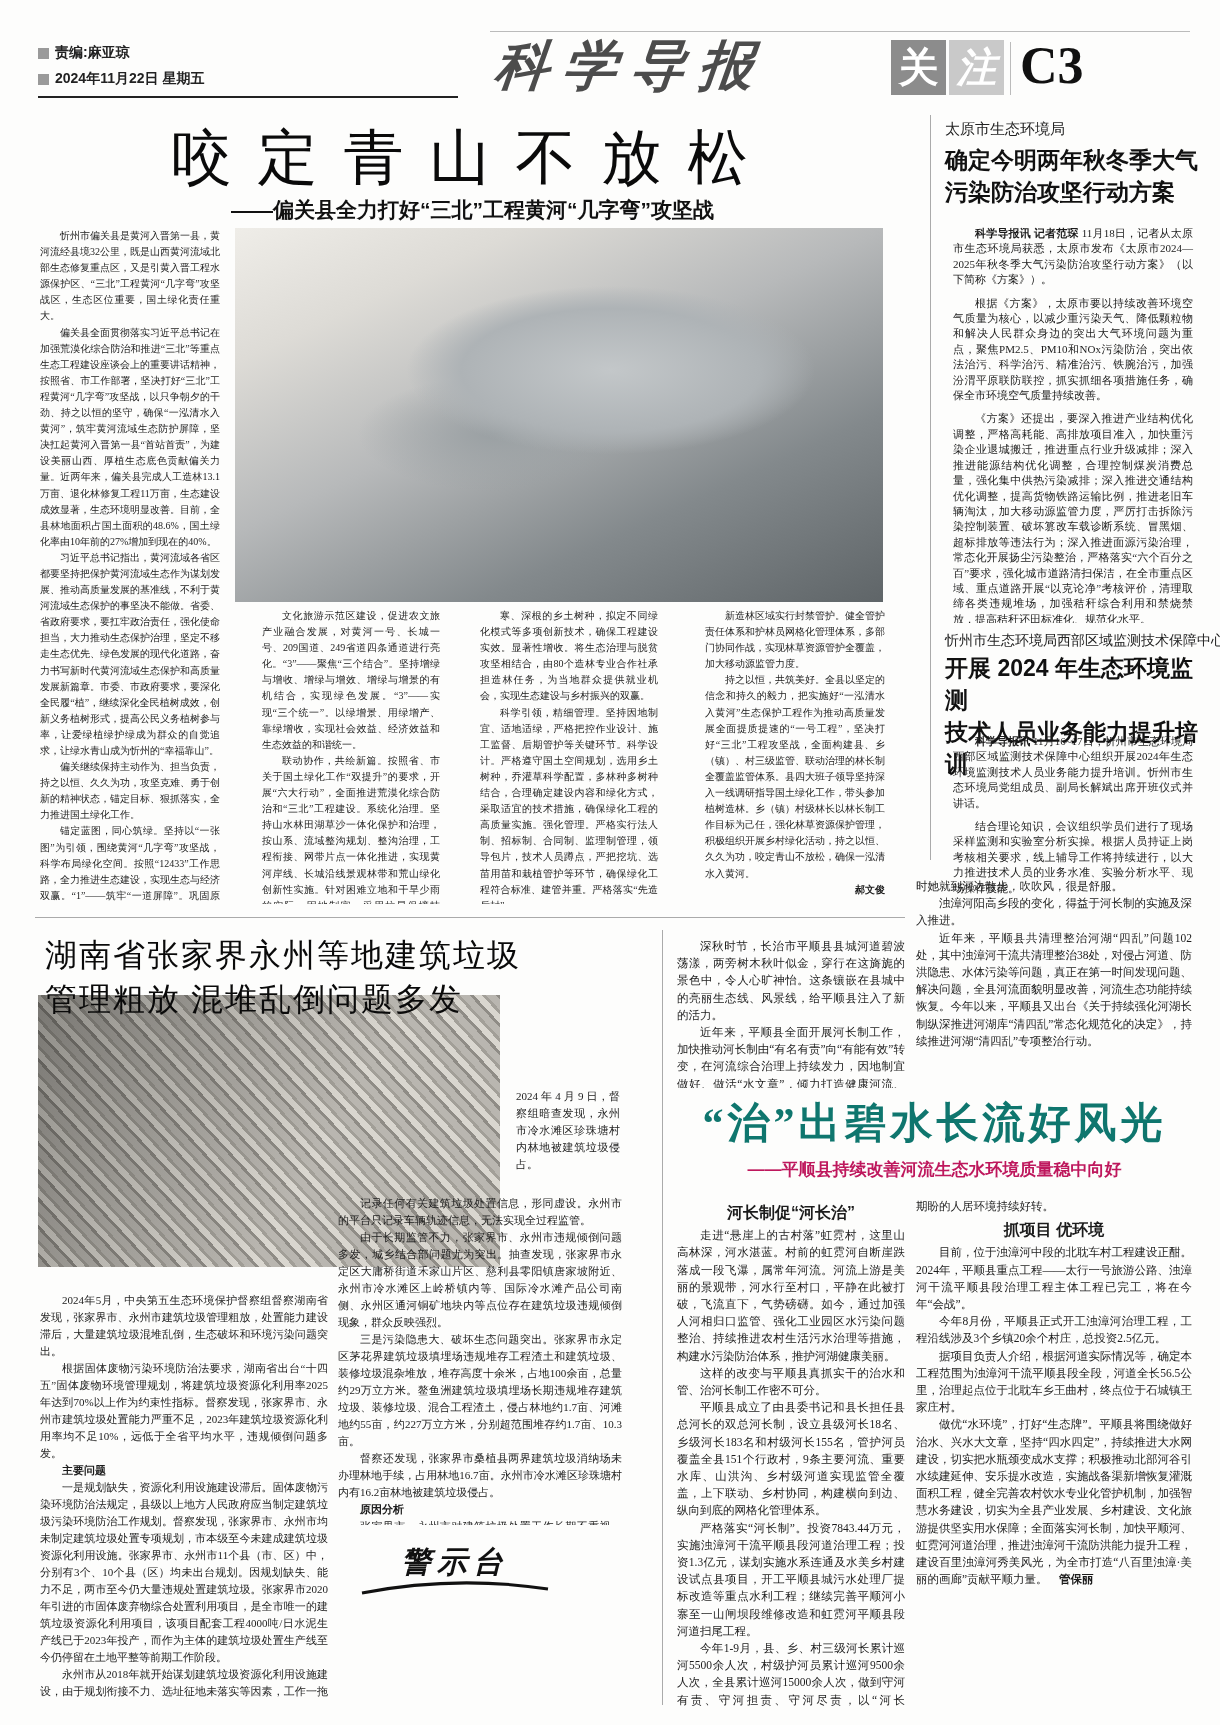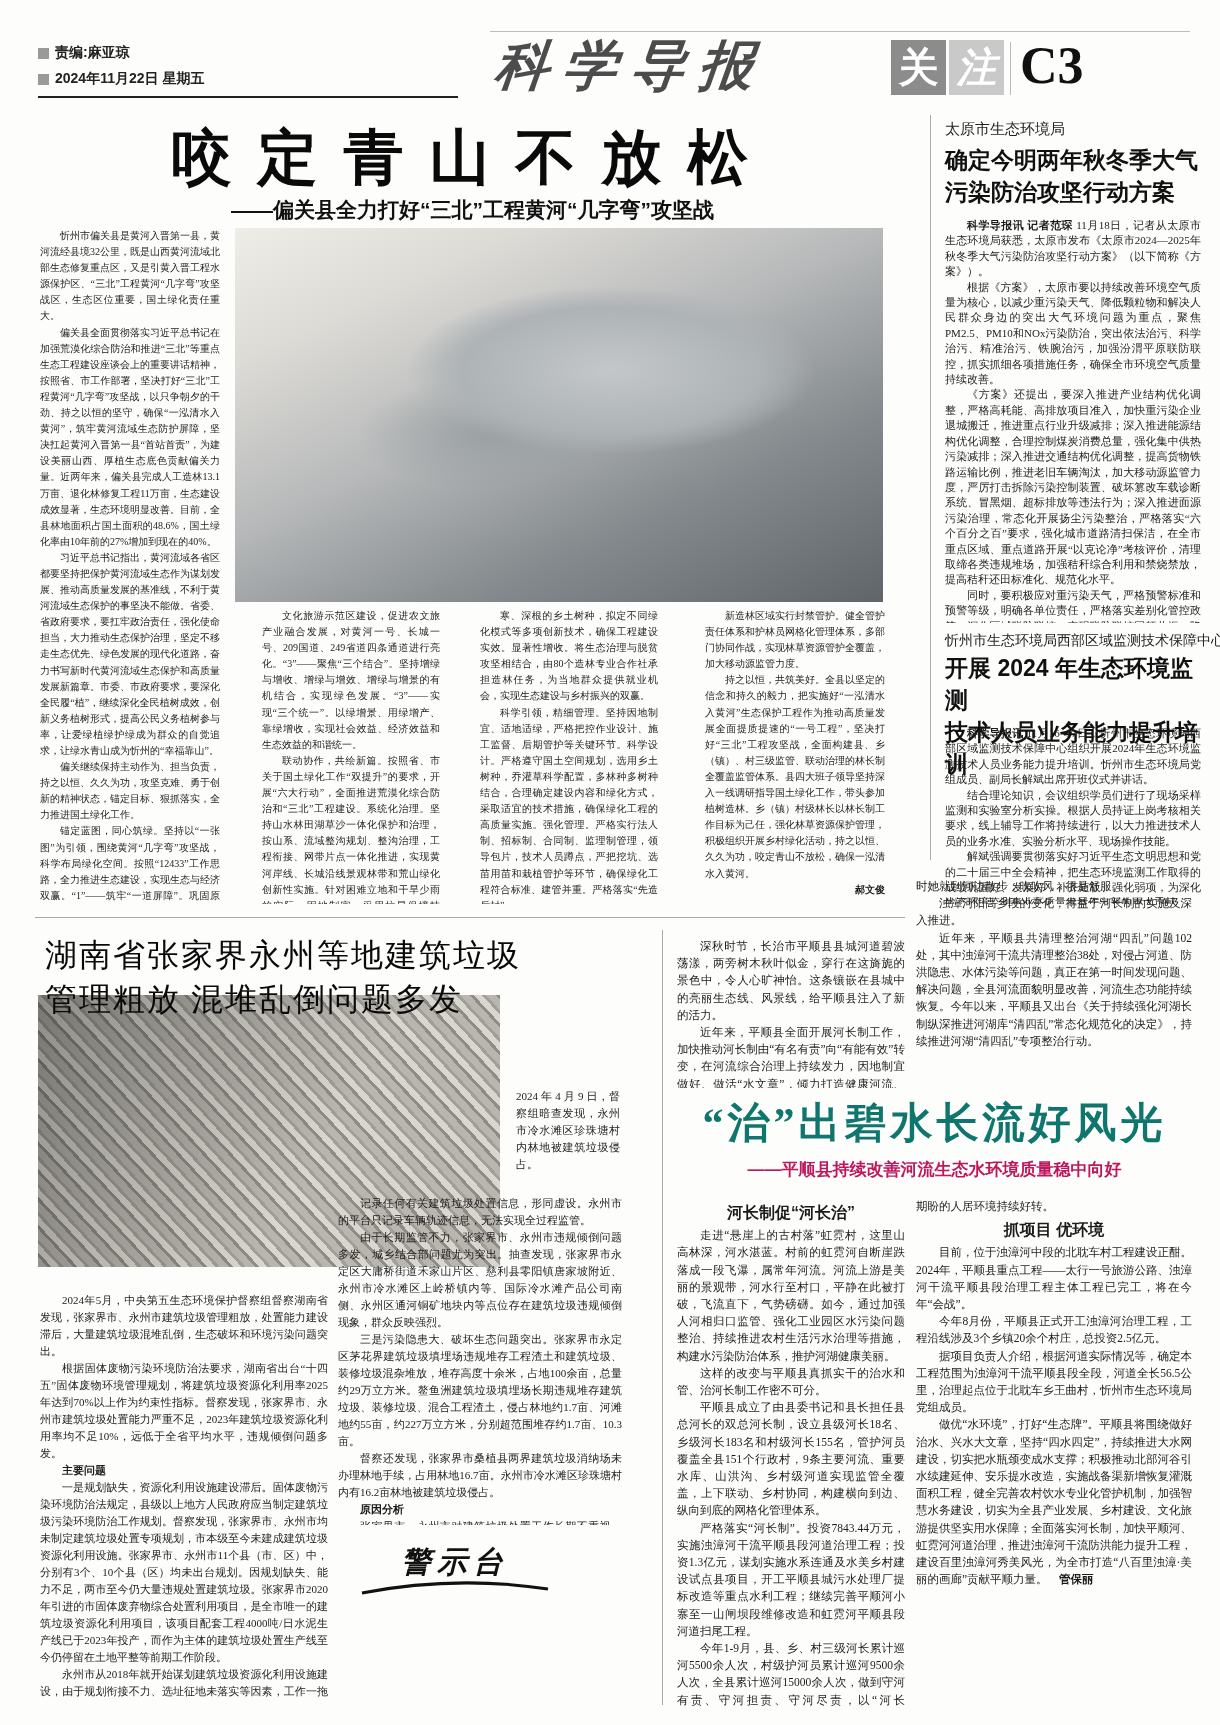--- a/index.html
+++ b/index.html
@@ -15,31 +15,31 @@
   .masthead{font-style:italic;font-weight:bold;color:#4c4c4c;font-size:54px;letter-spacing:14px;
             transform:skewX(-6deg);font-family:"DejaVu Serif",serif;}
   .secbox{width:55px;height:55px;display:flex;align-items:center;justify-content:center;
           color:#fff;font-weight:bold;font-size:40px;font-family:"Liberation Sans",sans-serif;}
   .pageno{font-family:"Liberation Serif",serif;font-weight:bold;font-size:52px;color:#111;}
   
   .col{position:absolute;text-align:justify;overflow:hidden;}
   .bt{font-size:10px;line-height:16.1px;}
   .bt p{margin:0;text-indent:2em;}
   .sbt{font-size:11px;line-height:15.4px;}
-  .sbt p{margin:0;text-indent:2em;}
+  .sbt p{margin:8px;text-indent:2em;}
   .rbt{font-size:11px;line-height:17px;}
   .rbt p{margin:0;text-indent:2em;}
   .lbt{font-size:11.5px;line-height:17.2px;}
   .lbt p{margin:0;text-indent:2em;}
   .subhead{font-weight:bold;text-indent:2em;}
   .byline{text-align:right;font-weight:bold;text-indent:0 !important;}
   .kicker{font-family:"Liberation Sans","DejaVu Sans",sans-serif;font-size:15px;color:#222;}
   .sidetitle{font-family:"Liberation Sans","DejaVu Sans",sans-serif;font-weight:bold;
              font-size:23px;line-height:32px;color:#111;}
-  .mainTitle{font-family:"Liberation Sans","DejaVu Sans",sans-serif;font-weight:bold;
+  .mainTitle{font-family:"Liberation Sans","DejaVu Sans",sans-serif;font-weight:normal;
              font-size:60px;letter-spacing:26px;text-align:center;white-space:nowrap;color:#0a0a0a;}
   .mainSub{font-family:"Liberation Sans","DejaVu Sans",sans-serif;font-weight:600;font-size:21px;
            text-align:center;color:#111;}
   .bigSerif{font-weight:normal;font-size:32px;line-height:44px;color:#0a0a0a;letter-spacing:2px;}
   .riverTitle{font-weight:bold;font-size:42px;text-align:center;color:#0f766e;letter-spacing:4px;}
   .riverSub{font-size:17px;font-weight:600;text-align:center;color:#be185d;
             font-family:"Liberation Sans",sans-serif;}
   .centerHead{font-weight:bold;font-size:16px;text-align:center;margin:6px 0;
               font-family:"Liberation Sans",sans-serif;}
   
@@ -184,17 +184,17 @@
     <p>平顺县成立了由县委书记和县长担任县总河长的双总河长制，设立县级河长18名、乡级河长183名和村级河长155名，管护河员覆盖全县151个行政村，9条主要河流、重要水库、山洪沟、乡村级河道实现监管全覆盖，上下联动、乡村协同，构建横向到边、纵向到底的网格化管理体系。</p>
     <p>严格落实“河长制”。投资7843.44万元，实施浊漳河干流平顺县段河道治理工程；投资1.3亿元，谋划实施水系连通及水美乡村建设试点县项目，开工平顺县城污水处理厂提标改造等重点水利工程；继续完善平顺河小寨至一山闸坝段维修改造和虹霓河平顺县段河道扫尾工程。</p>
     <p>今年1-9月，县、乡、村三级河长累计巡河5500余人次，村级护河员累计巡河9500余人次，全县累计巡河15000余人次，做到守河有责、守河担责、守河尽责，以“河长制”促“河长治”。</p>
 
   </div>
   <div class="col lbt" style="left:916px;top:1198px;width:276px;height:508px;">
     <p style="text-indent:0;">期盼的人居环境持续好转。</p>
     <div class="centerHead">抓项目 优环境</div>
     <p>目前，位于浊漳河中段的北耽车村工程建设正酣。2024年，平顺县重点工程——太行一号旅游公路、浊漳河干流平顺县段治理工程主体工程已完工，将在今年“会战”。</p>
     <p>今年8月份，平顺县正式开工浊漳河治理工程，工程沿线涉及3个乡镇20余个村庄，总投资2.5亿元。</p>
-    <p>据项目负责人介绍，根据河道实际情况等，确定本工程范围为浊漳河干流平顺县段全段，河道全长56.5公里，治理起点位于北耽车乡王曲村，忻州市生态环境局党组成员。</p>
+    <p>据项目负责人介绍，根据河道实际情况等，确定本工程范围为浊漳河干流平顺县段全段，河道全长56.5公里，治理起点位于北耽车乡王曲村，终点位于石城镇王家庄村。</p>
     <p><span>做优“水环境”，打好“生态牌”。平顺县将围绕做好治水、兴水大文章，坚持“四水四定”，持续推进大水网建设，切实把水瓶颈变成水支撑；积极推动北部河谷引水续建延伸、安乐提水改造，实施战备渠新增恢复灌溉面积工程，健全完善农村饮水专业化管护机制，加强智慧水务建设，切实为全县产业发展、乡村建设、文化旅游提供坚实用水保障；全面落实河长制，加快平顺河、虹霓河河道治理，推进浊漳河干流防洪能力提升工程，建设百里浊漳河秀美风光，为全市打造“八百里浊漳·美丽的画廊”贡献平顺力量。</span>　<b>管保丽</b></p>
   </div>
 
 </div>
 
 </body></html>

